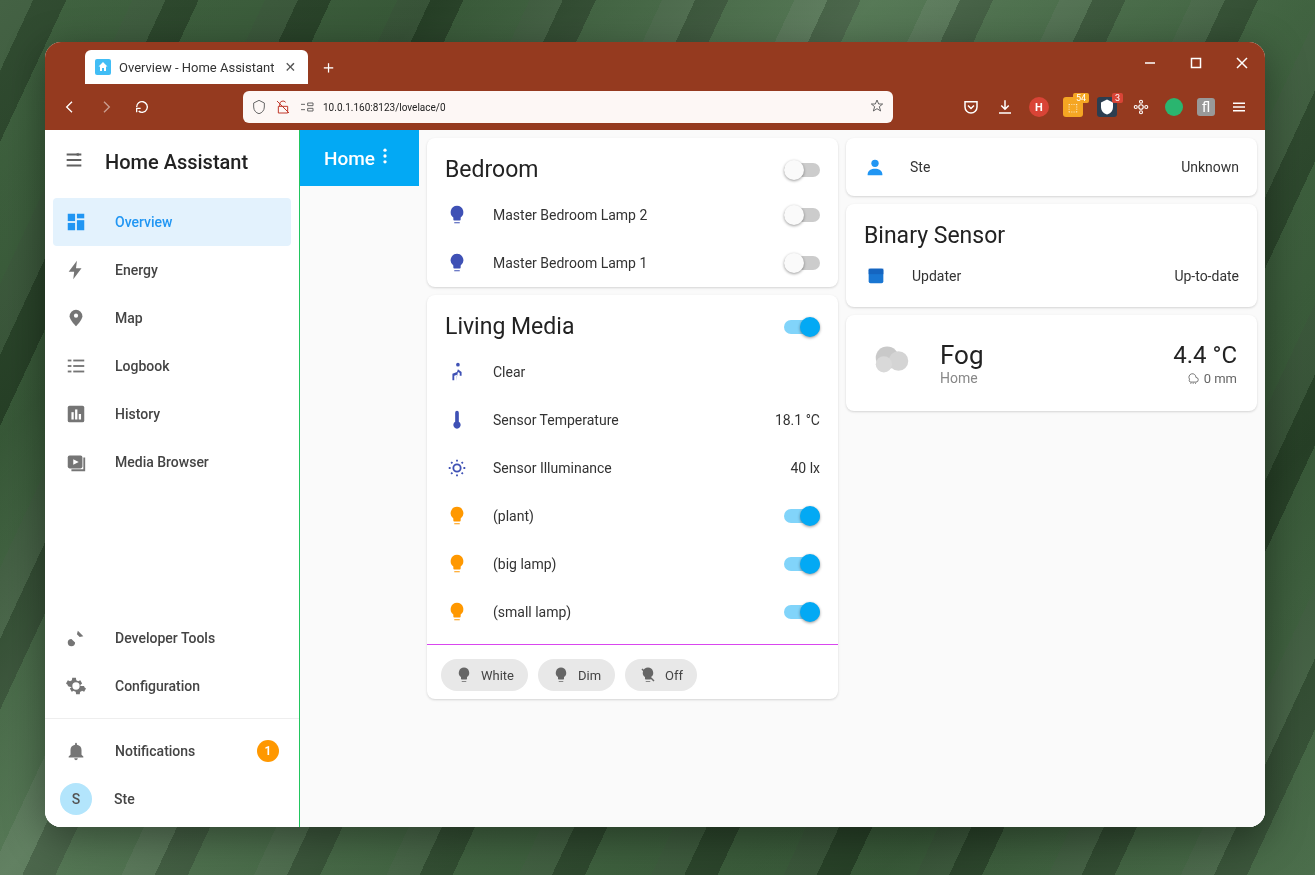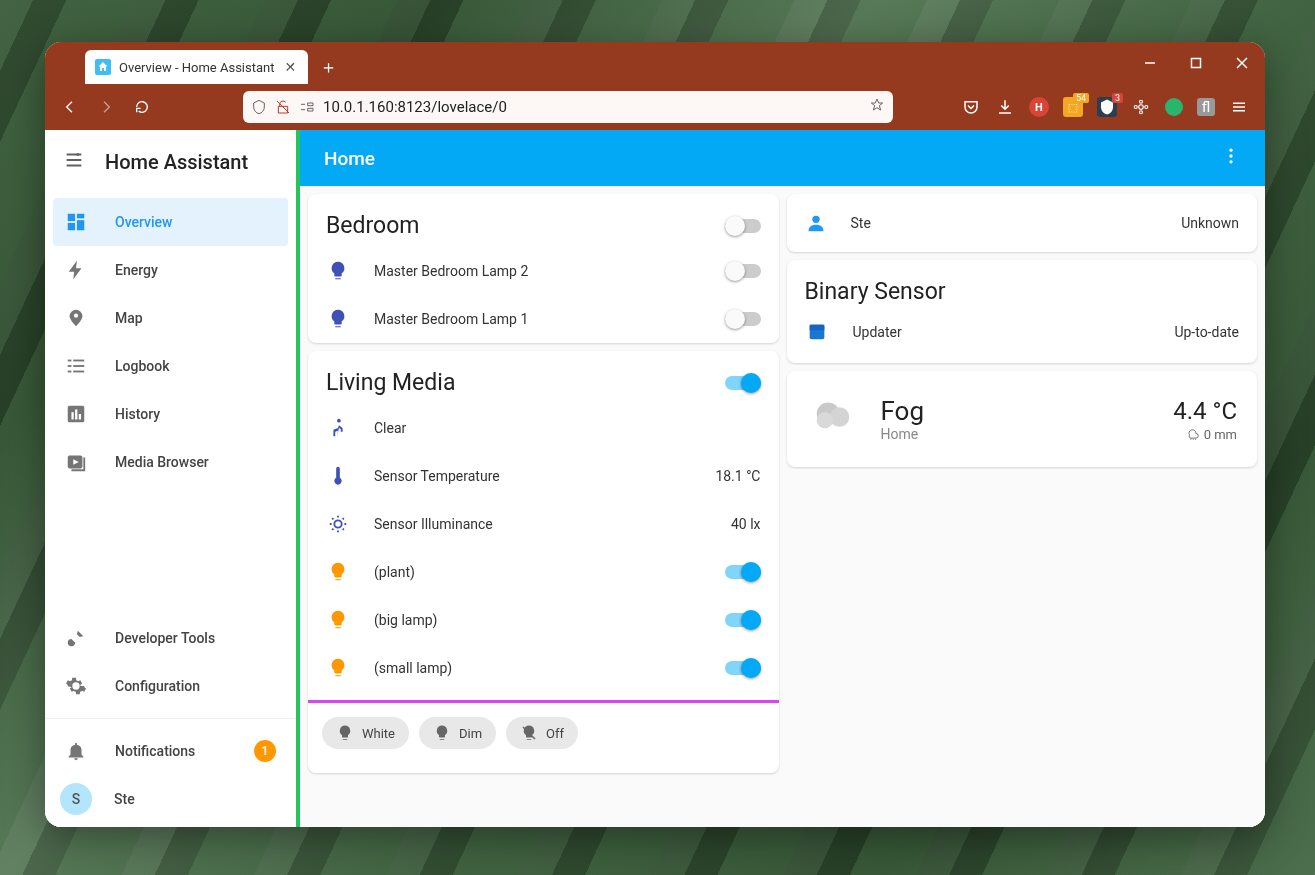--- a/index.html
+++ b/index.html
@@ -70,21 +70,21 @@
   .navbtn svg{width:16px;height:16px;stroke:#fff;fill:none;stroke-width:2;}
   .urlbar {
     flex:1; max-width: 650px;
     margin-left: 80px;
     height: 32px;
     background: #fdf7f5;
     border-radius: 6px;
     display:flex; align-items:center;
     padding: 0 8px;
     gap: 8px;
-    font-size: 15px;
+    font-size: 10px;
     color: #555;
   }
   .urlbar svg{width:16px;height:16px;stroke:#666;fill:none;stroke-width:1.5;}
   .urlbar .perm{display:flex;gap:6px;align-items:center;}
   .url-text{flex:1;color:#222;}
   .star{margin-left:auto;}
   .ext-row{display:flex;gap:14px;align-items:center;margin-left:auto;padding-right:6px;}
   .ext{width:20px;height:20px;display:flex;align-items:center;justify-content:center;color:#fff;cursor:pointer;position:relative;}
   .ext.badge-red{background:#d94436;border-radius:50%;font-size:11px;font-weight:bold;}
   .ext.badge-o::after{content:"54";position:absolute;top:-4px;right:-6px;background:#f5a623;color:#fff;font-size:9px;padding:0 3px;border-radius:2px;}
@@ -93,37 +93,37 @@
   .ext-pocket svg{stroke:#fff;fill:none;stroke-width:2;}
   .ext-dl svg{stroke:#fff;fill:none;stroke-width:2;}
   .ext-green{background:#2ab56f;border-radius:50%;width:18px;height:18px;}
   .ext-gray{background:#999;border-radius:3px;width:18px;height:18px;display:flex;align-items:center;justify-content:center;font-size:15px;}
   .hamburger svg{stroke:#fff;fill:none;stroke-width:2;}
 
   
   .app { flex:1; display:flex; background:#fafafa; overflow:hidden;}
 
   
-  .sidebar { width:255px; background:#fff; display:flex; flex-direction:column; border-right:4px solid #22c55e;}
+  .sidebar { width:255px; background:#fff; display:flex; flex-direction:column; border-right:1px solid #22c55e;}
   .sidebar-header { height:64px; display:flex; align-items:center; padding:0 18px; gap:20px;}
   .sidebar-toggle svg{width:22px;height:22px;stroke:#616161;fill:none;stroke-width:2;}
   .sidebar-title { font-size:20px; font-weight:500; color:#222;}
   .nav { padding:4px 8px; }
   .nav-item { height:48px;display:flex;align-items:center;padding:0 12px;gap:28px;border-radius:4px;cursor:pointer;color:#444;font-size:14px;font-weight:500;}
   .nav-item svg{width:22px;height:22px;fill:#757575;}
   .nav-item.active{background:#e3f2fd;color:#2196f3;}
   .nav-item.active svg{fill:#2196f3;}
   .nav-spacer{flex:1;}
   .nav-sep{height:1px;background:#eee;margin:4px 0;}
   .notif-badge{margin-left:auto;width:22px;height:22px;border-radius:50%;background:#ff9800;color:#fff;font-size:12px;display:flex;align-items:center;justify-content:center;font-weight:600;}
   .avatar{width:32px;height:32px;border-radius:50%;background:#b3e5fc;display:flex;align-items:center;justify-content:center;font-size:14px;color:#555;font-weight:500;margin-left:-5px;}
   .nav-item.user{gap:22px;}
 
   
-  .main{flex:1;display:flex;flex-direction:column;overflow:hidden;}
+  .main{flex:1;display:flex;overflow:hidden;}
   .topbar{height:56px;background:#03a9f4;display:flex;align-items:center;padding:0 24px;color:#fff;}
   .topbar-title{font-size:19px;font-weight:500;}
   .topbar-menu{margin-left:auto;cursor:pointer;}
   .topbar-menu svg{width:20px;height:20px;fill:#fff;}
 
   .content{flex:1;padding:8px;display:flex;gap:8px;overflow:auto;background:#fafafa;}
   .col{flex:1;display:flex;flex-direction:column;gap:8px;min-width:0;}
 
   .card{background:#fff;border-radius:8px;box-shadow:0 1px 2px rgba(0,0,0,0.06),0 1px 3px rgba(0,0,0,0.1);}
   .card-header{display:flex;align-items:center;padding:18px 18px 8px;}
@@ -135,21 +135,21 @@
   .row-icon svg{width:22px;height:22px;}
   .row-label{flex:1;font-size:14px;color:#333;}
   .row-value{font-size:14px;color:#333;}
 
   .toggle{width:36px;height:20px;position:relative;cursor:pointer;}
   .toggle .track{position:absolute;inset:3px 0;background:#ccc;border-radius:20px;}
   .toggle .thumb{position:absolute;width:20px;height:20px;background:#fafafa;border-radius:50%;box-shadow:0 1px 3px rgba(0,0,0,0.4);left:0;top:0;transition:left .1s;}
   .toggle.on .track{background:#81d4fa;}
   .toggle.on .thumb{left:16px;background:#03a9f4;}
 
-  .chip-row{display:flex;gap:10px;padding:14px 14px 24px;border-top:3px solid #d946ef;margin-top:8px;}
+  .chip-row{display:flex;gap:10px;padding:14px 14px 8px;border-top:1px solid #d946ef;margin-top:8px;}
   .chip{background:#e8e8e8;border-radius:18px;height:32px;padding:0 14px;display:flex;align-items:center;gap:8px;font-size:13px;color:#444;cursor:pointer;}
   .chip svg{width:18px;height:18px;fill:#666;}
 
   .person-row{display:flex;align-items:center;padding:18px;gap:24px;}
   .person-row svg{width:22px;height:22px;fill:#2196f3;}
   .person-name{font-size:14px;color:#333;}
   .person-state{margin-left:auto;font-size:14px;color:#333;text-align:right;}
 
   .sensor-title{font-size:23px;padding:18px 18px 10px;color:#222;}
 

